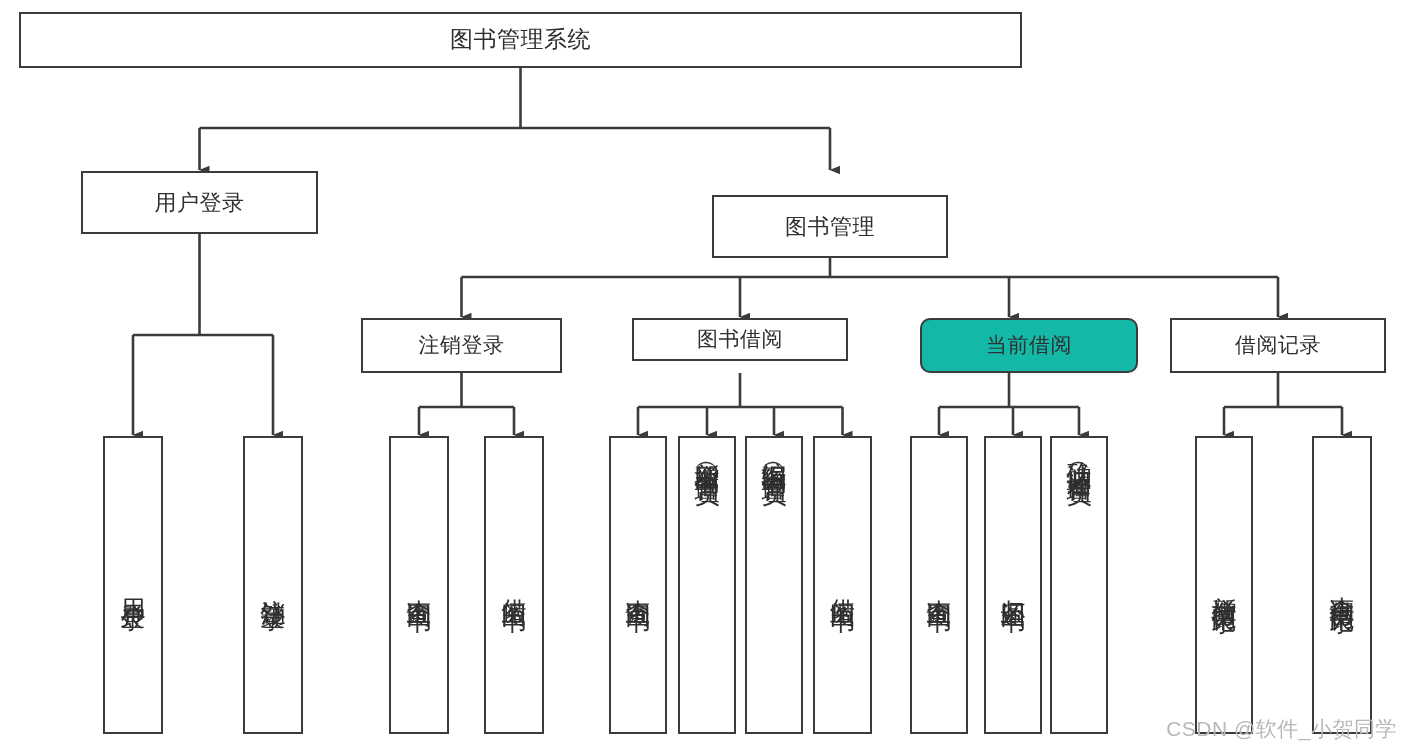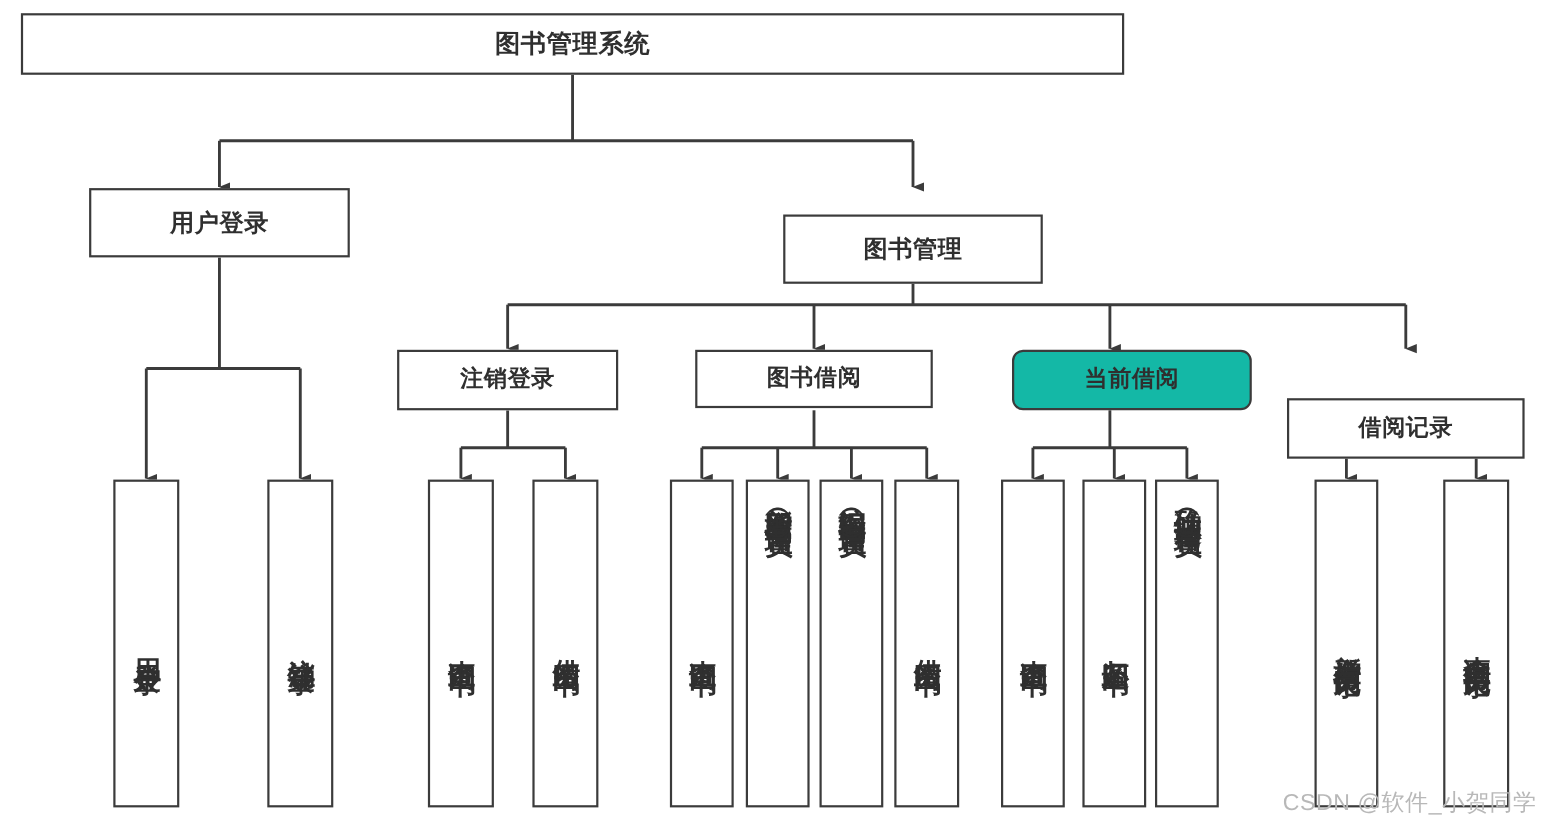--- a/index.html
+++ b/index.html
@@ -5,21 +5,21 @@
 <style>
   html,body{margin:0;padding:0;background:#ffffff;}
   body{
     font-family:"Liberation Sans","DejaVu Sans",sans-serif;
     width:1405px;height:747px;overflow:hidden;position:relative;
   }
   #diagram-root{position:relative;width:1405px;height:747px;background:#fff;}
   svg#diagram-svg{position:absolute;left:0;top:0;width:1405px;height:747px;display:block;}
   .node-box{
     position:absolute;box-sizing:border-box;background:#ffffff;
-    border:2.5px solid #3b3b3b;display:flex;align-items:center;justify-content:center;font-weight:bold;
+    border:2.5px solid #3b3b3b;display:flex;align-items:center;justify-content:center;
   }
   .node-label{
     color:#2f2f2f;line-height:1.18;text-align:center;white-space:pre-wrap;
     letter-spacing:0.5px;
   }
   .node-root .node-label{font-size:23px;}
   .node-l1 .node-label{font-size:22px;}
   .node-l2 .node-label{font-size:21px;}
   .node-leaf{align-items:flex-start;justify-content:center;padding-top:0;}
   .node-leaf .node-label{
@@ -86,27 +86,27 @@
       </div>
       <div class="node-box node-l1" style="left: 81px; top: 171px; width: 237px; height: 63px; border-color: rgb(59, 59, 59); background: rgb(255, 255, 255);">
         <span class="node-label">用户登录</span>
       </div>
       <div class="node-box node-l1" style="left: 712px; top: 171px; width: 236px; height: 63px; border-color: rgb(59, 59, 59); background: rgb(255, 255, 255); margin-top: 24px;">
         <span class="node-label">图书管理</span>
       </div>
       <div class="node-box node-l2" style="left: 361px; top: 318px; width: 201px; height: 55px; border-color: rgb(59, 59, 59); background: rgb(255, 255, 255);">
         <span class="node-label">注销登录</span>
       </div>
-      <div class="node-box node-l2" style="left: 632px; top: 318px; width: 216px; height: 53px; border-color: rgb(59, 59, 59); background: rgb(255, 255, 255);">
+      <div class="node-box node-l2" style="left: 632px; top: 318px; width: 216px; height: 43px; border-color: rgb(59, 59, 59); background: rgb(255, 255, 255);">
         <span class="node-label">图书借阅</span>
       </div>
       <div class="node-box node-l2" style="left: 920px; top: 318px; width: 218px; height: 55px; border-color: rgb(59, 59, 59); background: #14b8a6; border-radius: 10px;">
         <span class="node-label">当前借阅</span>
       </div>
-      <div class="node-box node-l2" style="left: 1170px; top: 318px; width: 216px; height: 55px; border-color: rgb(59, 59, 59); background: rgb(255, 255, 255); margin-top: 44px;">
+      <div class="node-box node-l2" style="left: 1170px; top: 318px; width: 216px; height: 55px; border-color: rgb(59, 59, 59); background: rgb(255, 255, 255);">
         <span class="node-label">借阅记录</span>
       </div>
       <div class="node-box node-leaf leaf-mid" style="left: 103px; top: 436px; width: 60px; height: 298px; border-color: rgb(59, 59, 59); background: rgb(255, 255, 255);">
         <span class="node-label">用户登录</span>
       </div>
       <div class="node-box node-leaf leaf-mid" style="left: 243px; top: 436px; width: 60px; height: 298px; border-color: rgb(59, 59, 59); background: rgb(255, 255, 255);">
         <span class="node-label">注销登录</span>
       </div>
       <div class="node-box node-leaf leaf-mid" style="left: 389px; top: 436px; width: 60px; height: 298px; border-color: rgb(59, 59, 59); background: rgb(255, 255, 255);">
         <span class="node-label">查询图书</span>

